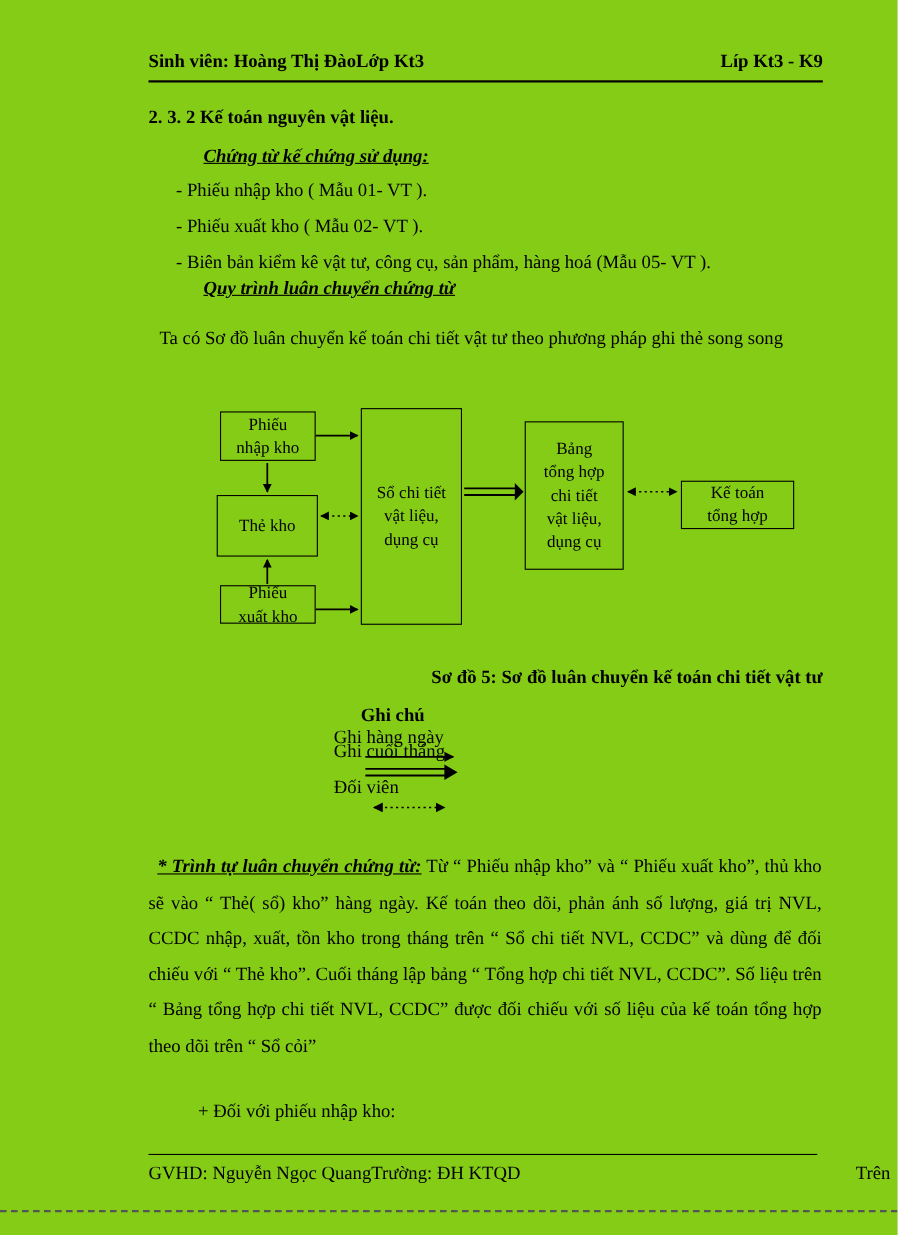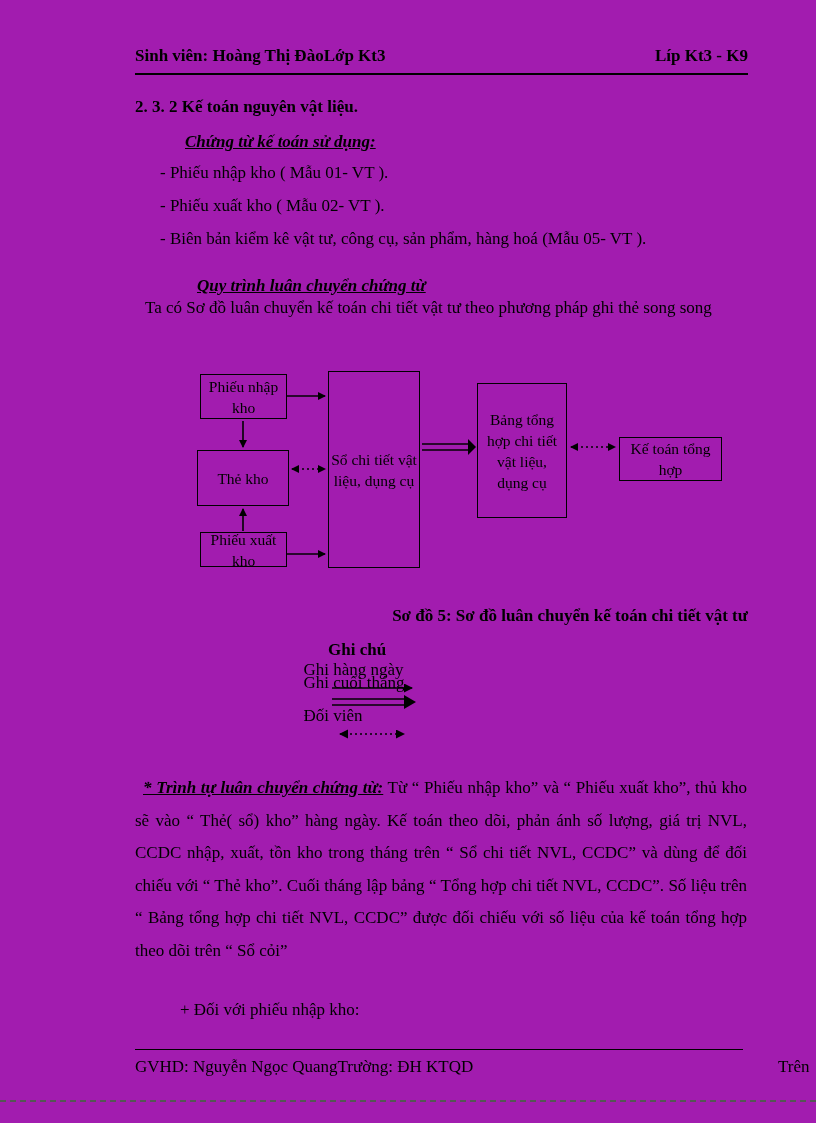--- a/index.html
+++ b/index.html
@@ -1,43 +1,43 @@
 <!DOCTYPE html>
 <html><head>
 <meta charset="utf-8">
 <style>
   * { margin:0; padding:0; box-sizing:border-box; }
   html,body { background:#e8e8e8; }
   .page {
     position:relative; width:816px; height:1123px; margin:0 auto;
-    background:#a21caf; color:#000;
+    background:#84cc16; color:#000;
     font-family:"Liberation Serif","DejaVu Serif",serif;
     font-size:17px; overflow:hidden;
   }
   
   .header { position:absolute; left:135px; top:46px; width:613px;
             display:flex; justify-content:space-between;
             font-weight:bold; font-size:17px; }
   .header-rule { position:absolute; left:135px; top:73px; width:613px;
                  border-top:2px solid #000; }
   
   .section-heading { position:absolute; left:135px; top:97px; font-weight:bold; }
   .sub-heading { position:absolute; left:185px; font-weight:bold; font-style:italic;
                  text-decoration:underline; }
   .sub1 { top:132px; }
-  .sub2 { top:276px;margin-left:12px; }
+  .sub2 { top:252px; }
   .doc-item { position:absolute; left:148px;margin-left:12px; }
   .doc0 { top:163px; } .doc1 { top:196px; } .doc2 { top:229px; }
   .intro { position:absolute; left:135px; top:292px; width:611px;
            text-align:justify; line-height:32px; text-indent:10px; }
   
   .diagram { position:absolute; left:135px; top:368px; width:616px; height:235px; }
   .dbox { position:absolute; border:1.5px solid #000; display:flex;
           align-items:center; justify-content:center; text-align:center;
-          font-size:15.5px; line-height:21px; padding:2px; }
+          font-size:15.5px; line-height:21px; padding:12px; }
   .boxA { left:65px;  top:6px;   width:87px; height:45px; }
   .boxB { left:62px;  top:82px;  width:92px; height:56px; }
   .boxC { left:65px;  top:164px; width:87px; height:35px; }
   .boxD { left:193px; top:3px;   width:92px; height:197px; }
   .boxE { left:342px; top:15px;  width:90px; height:135px; }
   .boxF { left:484px; top:57px;  width:103px; height:44px;margin-top:12px; }
   .arrow-layer { position:absolute; left:0; top:0; width:616px; height:235px; }
   
   .caption { position:absolute; left:135px; top:606px; width:613px;
              text-align:right; font-weight:bold; padding-left:30px; }
@@ -65,21 +65,21 @@
 
 <div class="page">
 
   <div class="header">
     <span>Sinh viên: Hoàng Thị ĐàoLớp Kt3</span>
     <span>Líp Kt3 - K9</span>
   </div>
   <div class="header-rule"></div>
 
   <div class="section-heading">2. 3. 2 Kế toán nguyên vật liệu.</div>
-  <div class="sub-heading sub1">Chứng từ kế toán sử dụng:</div>
+  <div class="sub-heading sub1">Chứng từ kế chứng sử dụng:</div>
   <div class="doc-item doc0">- Phiếu nhập kho ( Mẫu 01- VT ).</div>
   <div class="doc-item doc1">- Phiếu xuất kho   ( Mẫu 02- VT ).</div>
   <div class="doc-item doc2">- Biên bản kiểm kê vật tư, công cụ, sản phẩm, hàng hoá (Mẫu 05- VT ).</div>
   <div class="sub-heading sub2">Quy trình luân chuyển chứng từ</div>
   <div class="intro">Ta có Sơ đồ luân chuyển kế toán chi tiết vật tư theo phương pháp ghi thẻ song song</div>
 
   <div class="diagram">
     <svg class="arrow-layer" viewBox="0 0 616 235">
       <defs>
         <marker id="ah" markerWidth="9" markerHeight="9" refX="7" refY="4" orient="auto" markerUnits="userSpaceOnUse">

